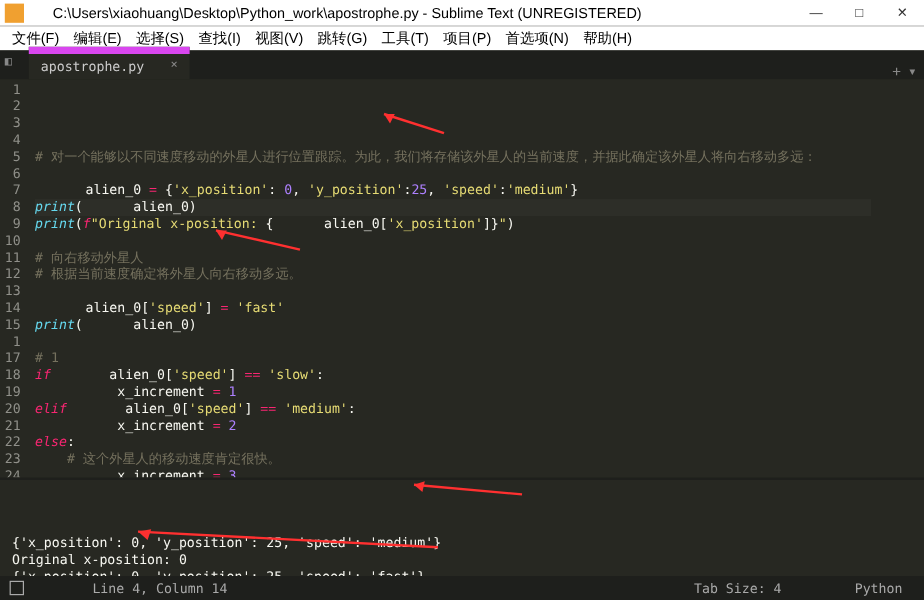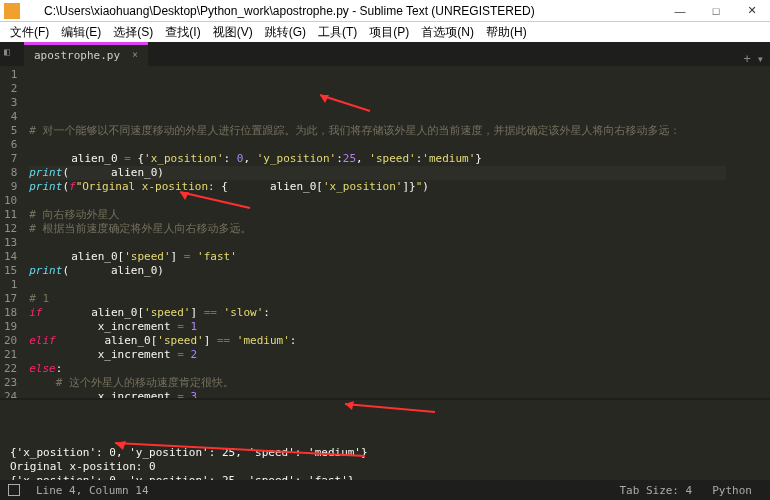--- a/index.html
+++ b/index.html
@@ -6,29 +6,29 @@
   body { font-family: Consolas, monospace; font-size: 11px; background: #272822; color: #f8f8f2; width: 770px; height: 500px; overflow: hidden; display: flex; flex-direction: column; }
   .titlebar { background: #fff; color: #000; height: 22px; display: flex; align-items: center; border-bottom: 1px solid #ccc; }
   .titlebar .icon { width: 16px; height: 16px; background: #f0a030; margin: 0 4px; display: inline-block; }
   .titlebar .title { flex: 1; font-family: "Segoe UI", sans-serif; font-size: 12px; margin-left: 20px; }
   .winbtns { display: flex; }
   .winbtn { width: 36px; height: 22px; display: flex; align-items: center; justify-content: center; font-family: sans-serif; font-size: 11px; color: #333; }
   .menubar { background: #fff; color: #000000; height: 20px; display: flex; align-items: center; padding: 0 4px; font-family: "Segoe UI", sans-serif; font-size: 12px; }
   .menuitem { padding: 0 6px; }
   .tabbar { background: #1e1f1c; height: 24px; display: flex; align-items: flex-end; padding-left: 24px; position: relative; }
   .tabbar .side-icons { position: absolute; left: 4px; top: 4px; color: #888; font-size: 10px; }
-  .tab { background: #272822; color: #ccc; padding: 4px 10px; display: flex; align-items: flex-start; gap: 12px; font-size: 11px; border-top: 3px solid #d946ef; }
+  .tab { background: #272822; color: #ccc; padding: 4px 10px; display: flex; align-items: flex-start; gap: 22px; font-size: 11px; border-top: 6px solid #d946ef; }
   .tab .x { color: #888; font-size: 10px; }
   .tabbar .right { margin-left: auto; display: flex; gap: 6px; padding-right: 6px; color: #888; font-size: 12px; }
   .editor-wrap { flex: 1; display: flex; overflow: hidden; }
   .gutter { background: #272822; color: #90908a; text-align: right; padding: 2px 8px 2px 4px; user-select: none; font-size: 11px; line-height: 14px; }
   .code { flex: 1; padding: 2px 4px; font-size: 11px; line-height: 14px; white-space: pre; position: relative; overflow: hidden; }
   .minimap { width: 40px; background: #272822; font-size: 2px; color: #555; line-height: 2px; padding: 2px; overflow: hidden; }
   .console { background: #272822; border-top: 2px solid #1e1f1c; padding: 4px 10px; font-size: 11px; line-height: 14px; height: 82px; color: #f8f8f2; white-space: pre; position: relative; overflow: hidden; }
-  .statusbar { background: #1e1f1c; color: #aaa; height: 20px; display: flex; align-items: center; padding: 0 8px; font-size: 11px; }
+  .statusbar { background: #1e1f1c; color: #aaa; height: 20px; display: flex; align-items: center; padding: 0 8px; font-size: 11px; gap: 41px; }
   .statusbar .sb-icon { width: 12px; height: 12px; border: 1px solid #aaa; margin-right: 6px; }
   .statusbar .spacer { flex: 1; }
   .statusbar .cell { padding: 0 10px; }
   
   .cm { color: #75715e; }
   .nm { color: #f8f8f2; margin-left: 42px; }
   .op { color: #f92672; }
   .st { color: #e6db74; }
   .nu { color: #ae81ff; }
   .kw { color: #f92672; font-style: italic; }

